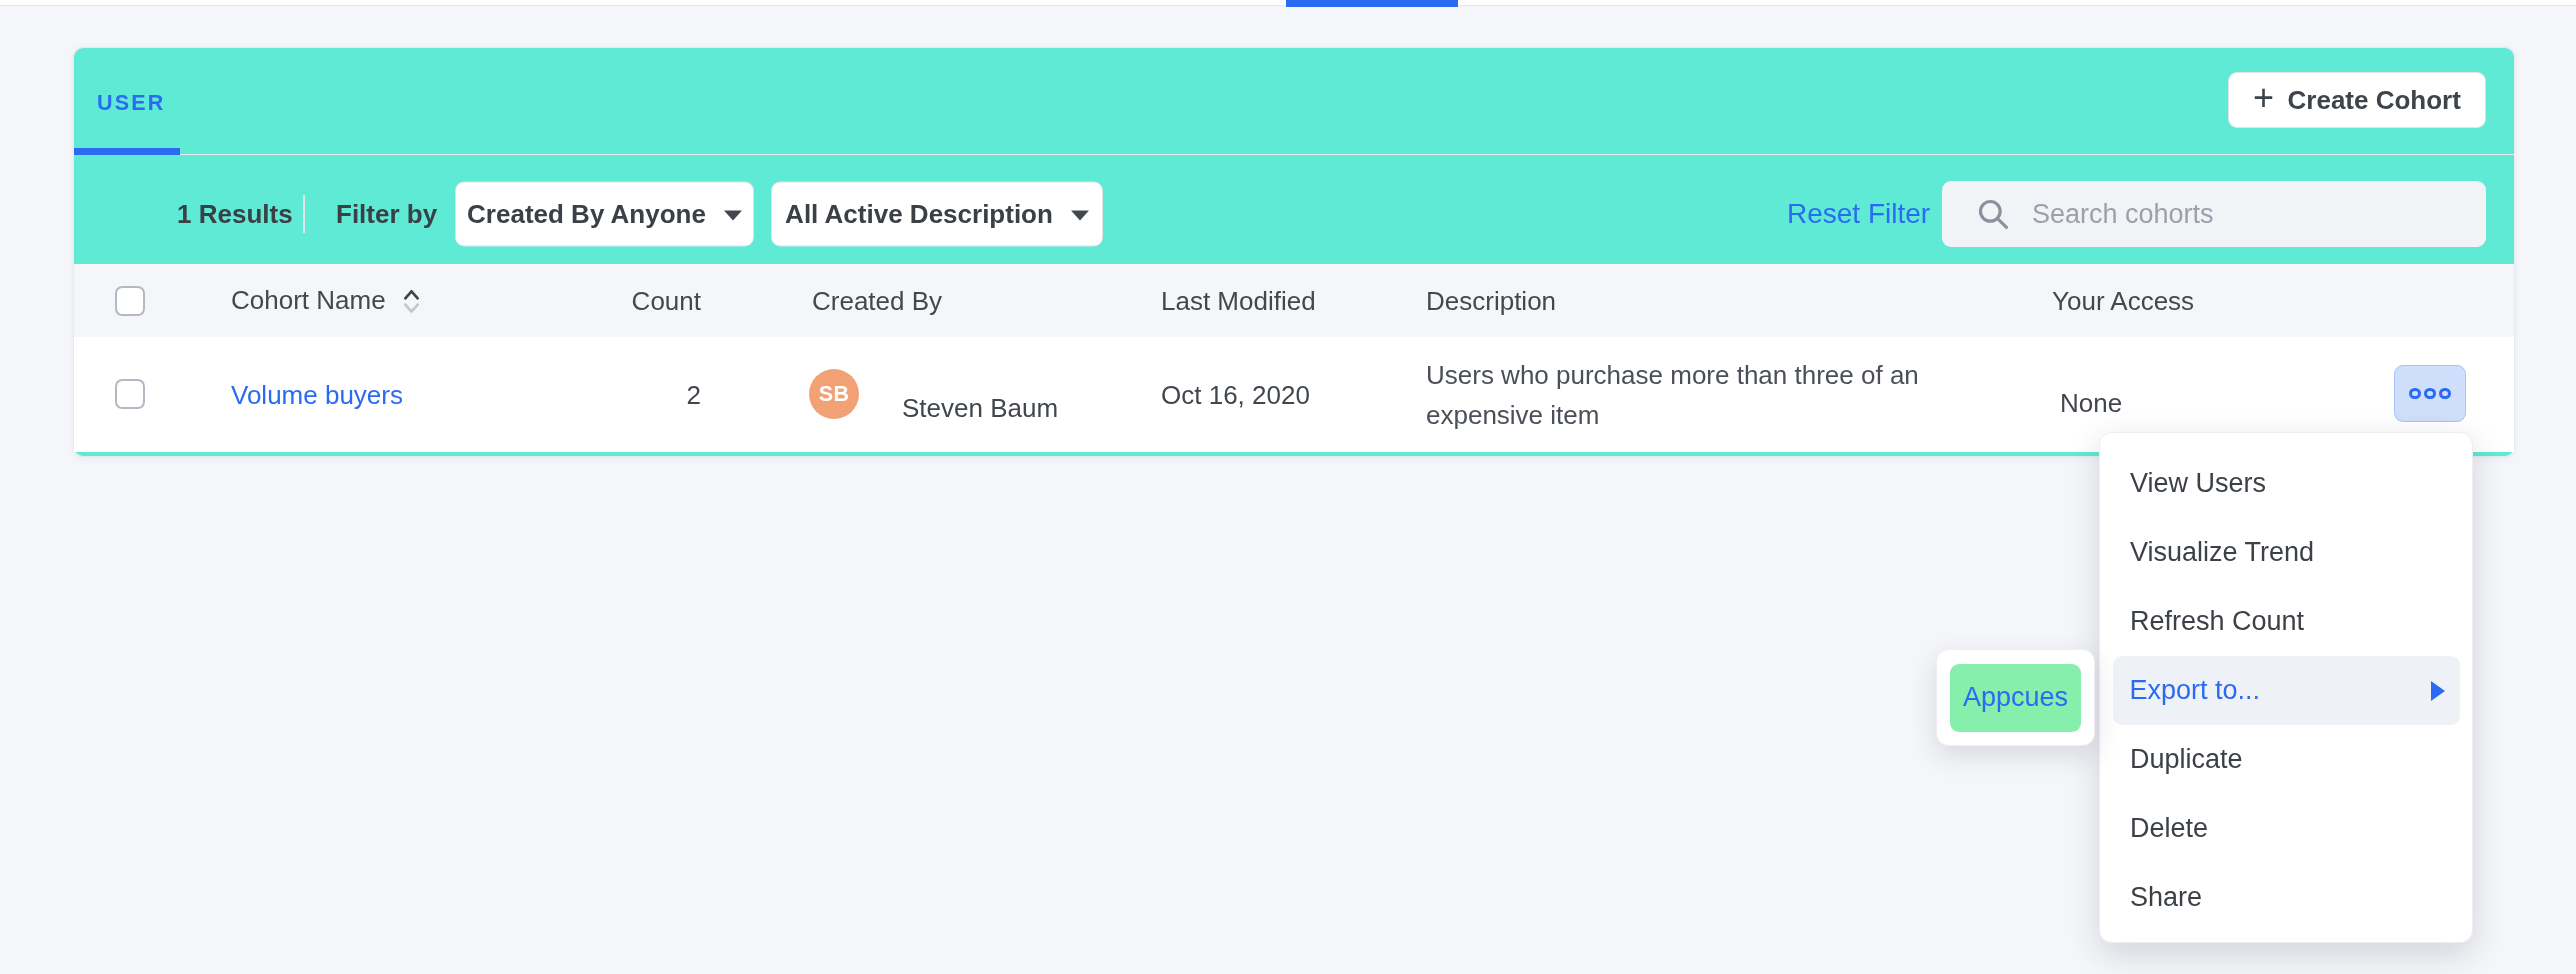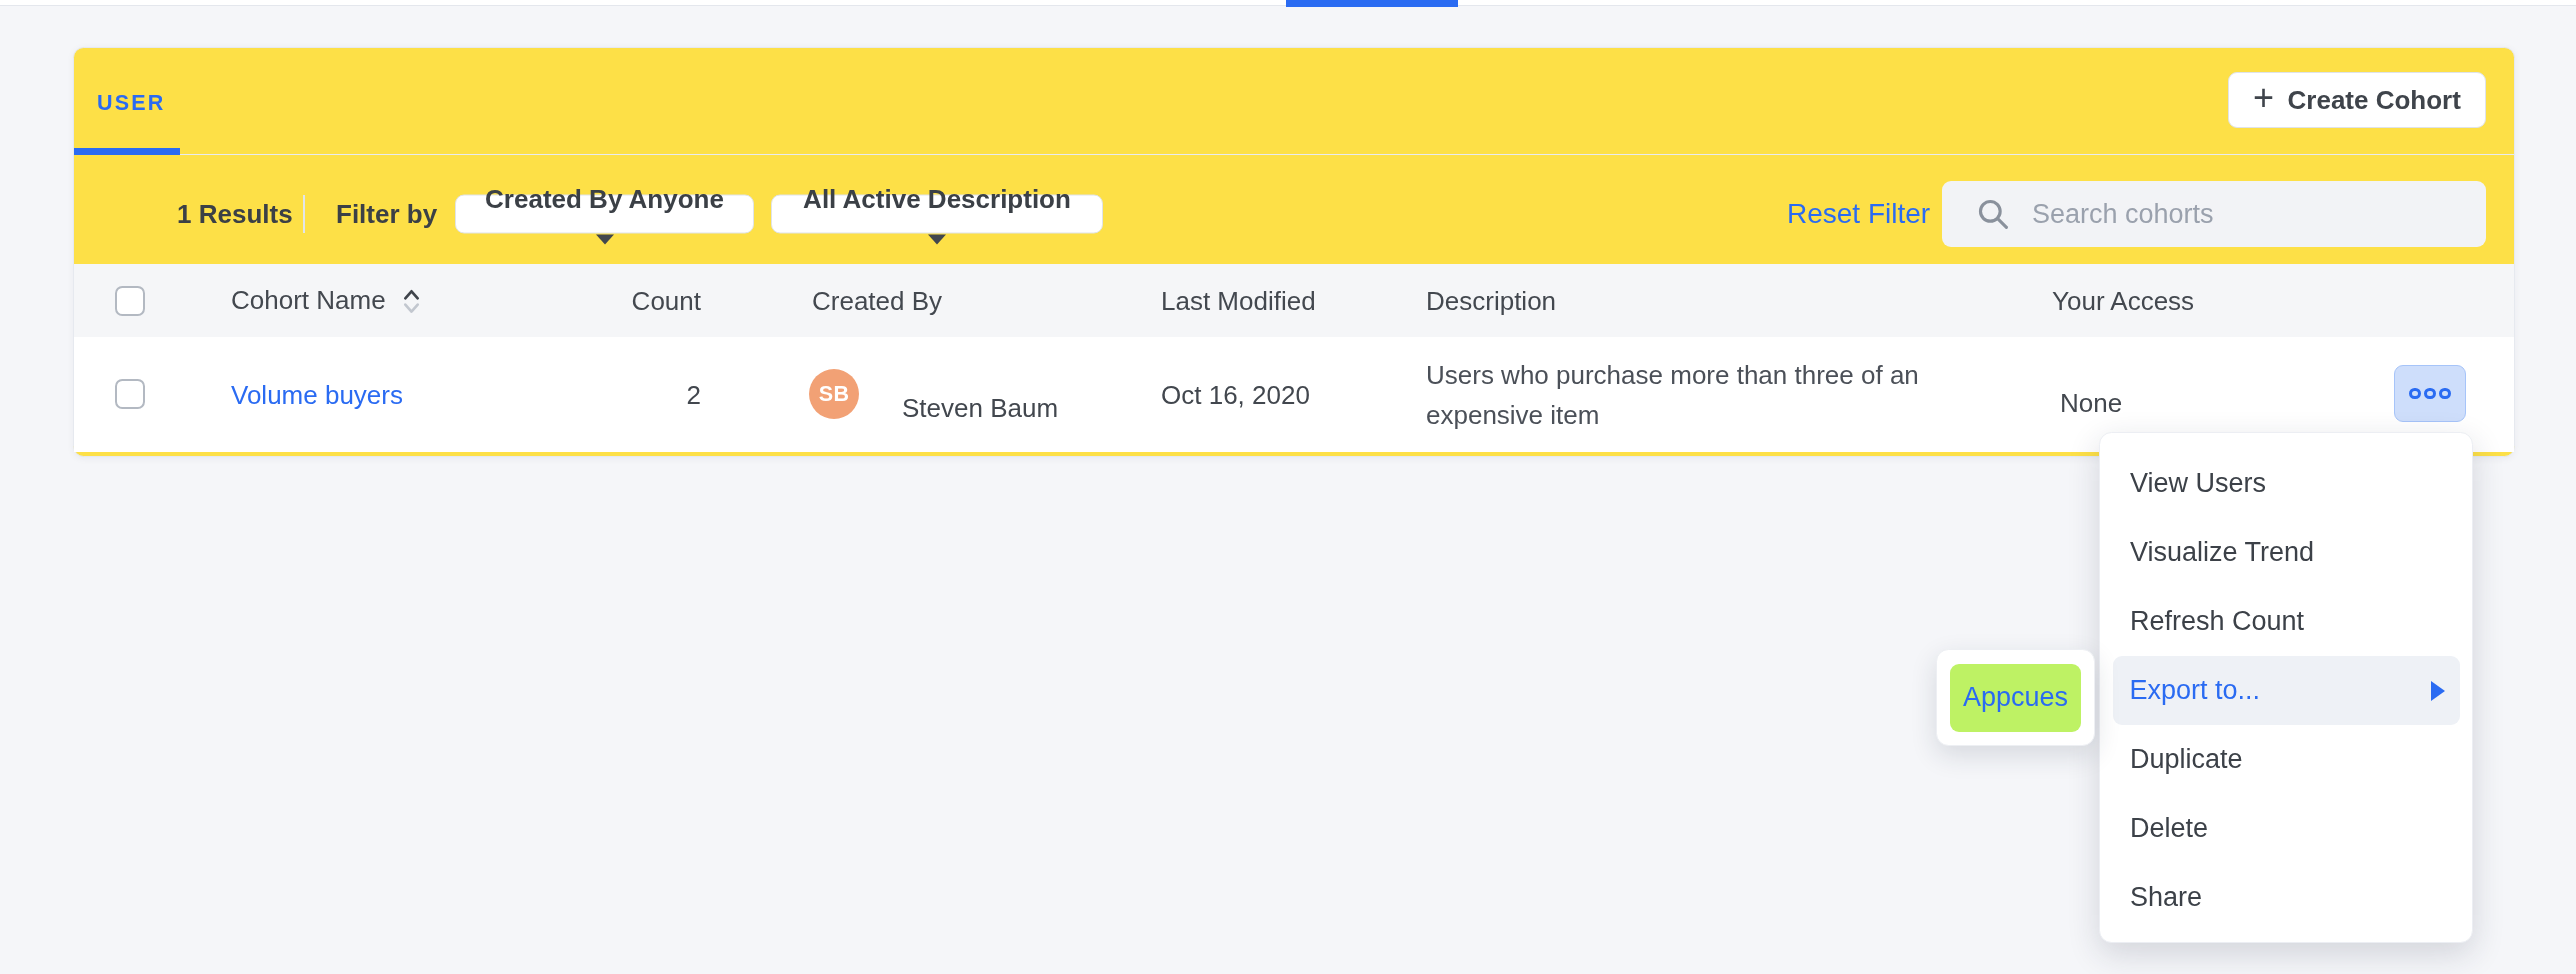--- a/index.html
+++ b/index.html
@@ -5,42 +5,42 @@
   html,body{margin:0;padding:0;background:#f5f6f9;}
   .page{position:relative;width:2576px;height:975px;background:#f5f6f9;
         font-family:"Liberation Sans",sans-serif;color:#42474e;overflow:hidden;}
 
   
   .topbar{position:absolute;top:0;left:0;width:100%;height:5.4px;background:#ffffff;
           border-bottom:1.8px solid #e4e7ed;}
   .top-indicator{position:absolute;top:0;left:1286px;width:172px;height:7.2px;background:#2a6bf2;z-index:2;}
 
   
-  .card{position:absolute;left:73px;top:47px;width:2440px;height:408px;background:#fde047;
+  .card{position:absolute;left:73px;top:47px;width:2440px;height:408px;background:#5eead4;
         border:1.8px solid #e6e9ef;border-radius:10.7px;box-shadow:0 1.8px 7.2px rgba(25,39,72,0.05);}
 
   
   .card-header-divider{position:absolute;left:0;top:106px;width:100%;border-bottom:1.8px solid #e8ebf0;}
   .tab-user{position:absolute;left:23px;top:43px;font-size:21.5px;font-weight:700;
             letter-spacing:2.2px;color:#2a6bf2;cursor:pointer;}
   .tab-underline{position:absolute;left:0;top:100px;width:106px;height:7.2px;background:#2a6bf2;z-index:1;}
   .create-btn{position:absolute;left:2154px;top:24px;width:258px;height:56px;background:#fff;
             border:1.8px solid #dfe3e9;border-radius:9px;display:flex;align-items:center;
             justify-content:center;gap:13.4px;font-size:26px;font-weight:600;color:#3f444b;cursor:pointer;box-sizing:border-box;}
   .plus{font-size:36px;font-weight:400;line-height:1;margin-top:-3.6px;color:#3f444b;}
 
   
   .filter-row{position:absolute;left:0;top:133px;width:100%;height:66px;}
   .fr{position:absolute;top:50%;transform:translateY(-50%);}
   .results{left:103px;font-size:26px;font-weight:600;color:#3b4046;text-align:right;}
   .vsep{left:229px;width:1.8px;height:38px;background:#e2e5ea;}
   .filter-by{left:262px;font-size:26px;font-weight:600;color:#3b4046;}
-  .dropdown{height:39px;background:#fff;border:1.8px solid #dfe3e9;border-radius:9px;
+  .dropdown{height:65px;background:#fff;border:1.8px solid #dfe3e9;border-radius:9px;
             display:flex;align-items:center;justify-content:center;gap:18px;
-            font-size:26px;font-weight:600;color:#3b4046;cursor:pointer;box-sizing:border-box;flex-direction:column;}
+            font-size:26px;font-weight:600;color:#3b4046;cursor:pointer;box-sizing:border-box;}
   .dd1{left:381px;width:299px;}
   .dd2{left:697px;width:332px;}
   .caret{width:0;height:0;border-left:9px solid transparent;border-right:9px solid transparent;
          border-top:10.7px solid #42474e;margin-top:2.7px;}
   .reset{left:1713px;font-size:28px;color:#2a6bf2;cursor:pointer;}
   .search{left:1868px;width:544px;height:66px;background:#f2f3f6;border-radius:9px;
           display:flex;align-items:center;padding:0 18px 0 34px;box-sizing:border-box;gap:20px;}
   .search input{border:none;background:transparent;outline:none;font-size:27px;width:421px;
           font-family:"Liberation Sans",sans-serif;color:#4a4f57;}
   .search input::placeholder{color:#9aa1ad;}
@@ -81,21 +81,21 @@
         font-size:27px;color:#3c4148;cursor:pointer;}
   .menu-item.highlight{background:#eef1f6;border-radius:9px;margin:0 12.5px;
         padding:0 14.3px 0 17px;color:#2a6bf2;justify-content:space-between;}
   .submenu-arrow{width:0;height:0;border-top:10px solid transparent;border-bottom:10px solid transparent;
         border-left:14.3px solid #2a6bf2;}
 
   
   .submenu{position:absolute;left:1936px;top:649px;width:159px;height:97px;background:#fff;
         border:0.9px solid #edeff3;border-radius:12.5px;box-shadow:0 9px 27px rgba(28,39,64,0.14);
         display:flex;align-items:center;justify-content:center;box-sizing:border-box;z-index:6;}
-  .submenu-item{width:131px;height:68px;background:#bef264;border-radius:9px;display:flex;
+  .submenu-item{width:131px;height:68px;background:#86efac;border-radius:9px;display:flex;
         align-items:center;justify-content:center;font-size:27px;color:#2a6bf2;cursor:pointer;}
 </style>
 </head>
 <body>
 
 <div class="page">
 
   <div class="topbar"></div>
   <div class="top-indicator"></div>
 

